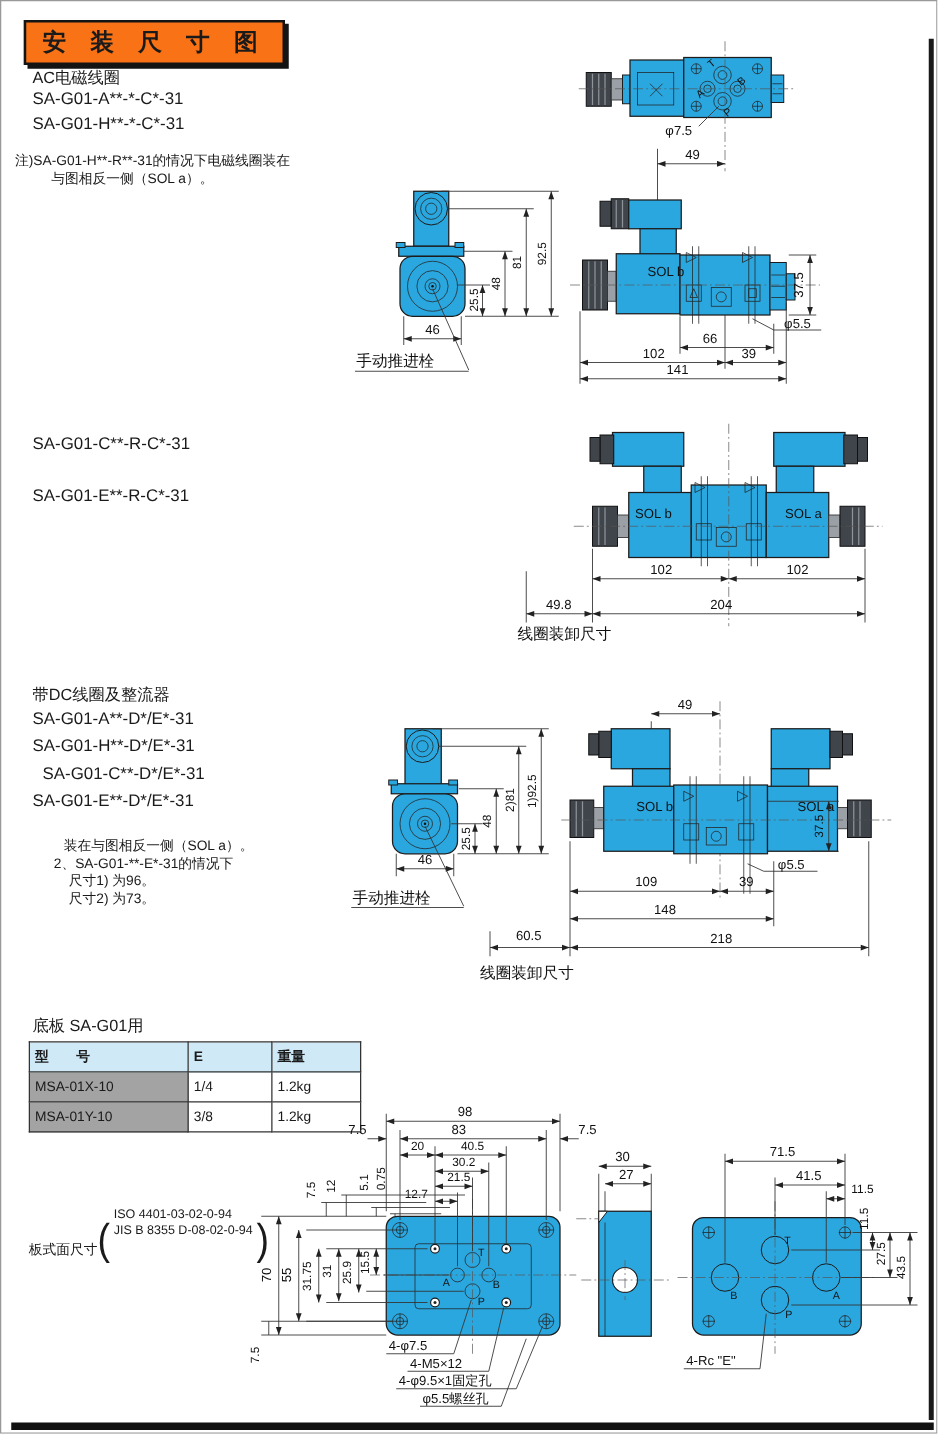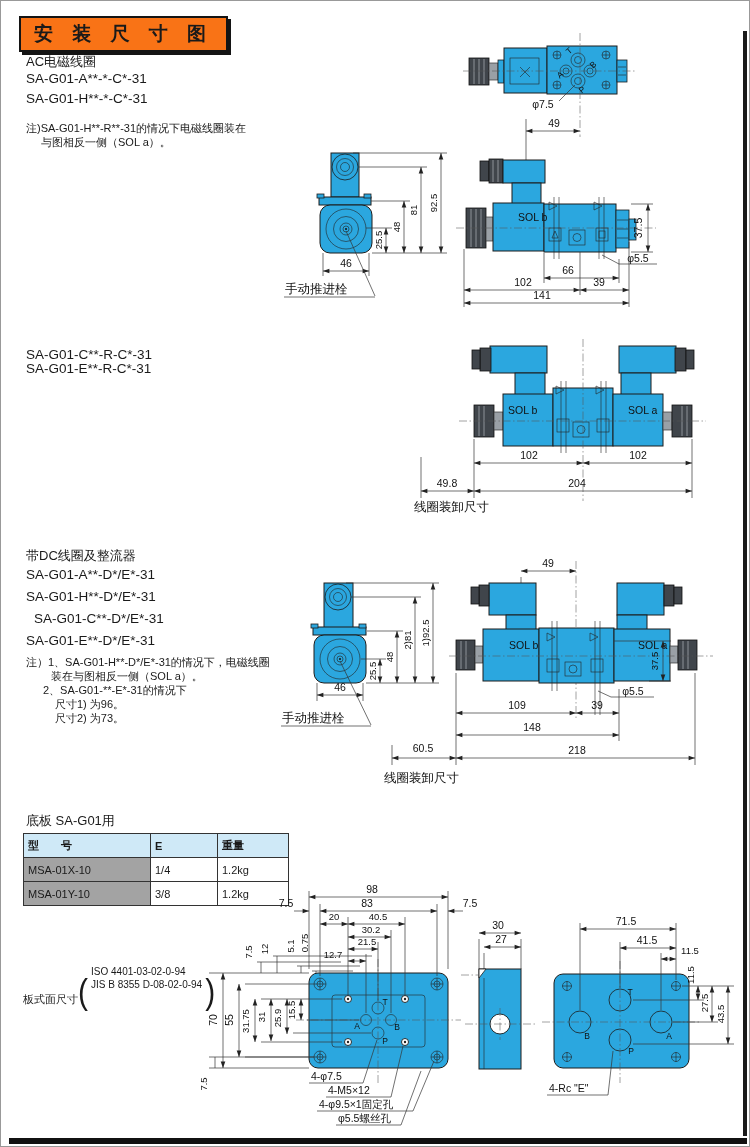--- a/index.html
+++ b/index.html
@@ -40,32 +40,31 @@
 </head>
 <body>
 
 <div class="page">
 
   <div class="title-box">安 装 尺 寸 图</div>
 
   <div class="txt h13" style="left:25px;top:52px">AC电磁线圈</div>
   <div class="txt model" style="left:25px;top:70px">SA-G01-A**-*-C*-31</div>
   <div class="txt model" style="left:25px;top:90px">SA-G01-H**-*-C*-31</div>
-  <div class="txt note" style="left:25px;top:120px">注)SA-G01-H**-R**-31的情况下电磁线圈装在</div>
+  <div class="txt note" style="left:11px;top:120px">注)SA-G01-H**-R**-31的情况下电磁线圈装在</div>
   <div class="txt note" style="left:40px;top:134px">与图相反一侧（SOL a）。</div>
 
   <div class="txt model" style="left:25px;top:346px">SA-G01-C**-R-C*-31</div>
-  <div class="txt model" style="left:25px;top:360px">SA-G01-E**-R-C*-31</div>
+  <div class="txt model" style="left:25px;top:388px">SA-G01-E**-R-C*-31</div>
 
   <div class="txt h13" style="left:25px;top:546px">带DC线圈及整流器</div>
   <div class="txt model" style="left:25px;top:566px">SA-G01-A**-D*/E*-31</div>
   <div class="txt model" style="left:25px;top:588px">SA-G01-H**-D*/E*-31</div>
   <div class="txt model" style="left:33px;top:610px">SA-G01-C**-D*/E*-31</div>
   <div class="txt model" style="left:25px;top:632px">SA-G01-E**-D*/E*-31</div>
-  <div class="txt note" style="left:25px;top:654px">注）1、SA-G01-H**-D*/E*-31的情况下，电磁线圈</div>
   <div class="txt note" style="left:50px;top:668px">装在与图相反一侧（SOL a）。</div>
   <div class="txt note" style="left:42px;top:682px">2、SA-G01-**-E*-31的情况下</div>
   <div class="txt note" style="left:54px;top:696px">尺寸1) 为96。</div>
   <div class="txt note" style="left:54px;top:710px">尺寸2) 为73。</div>
 
   <div class="txt h13" style="left:25px;top:811px">底板  SA-G01用</div>
   <table class="spec-table">
     <tbody>
         <tr>
       <td class="hd c1">型　　号</td>

